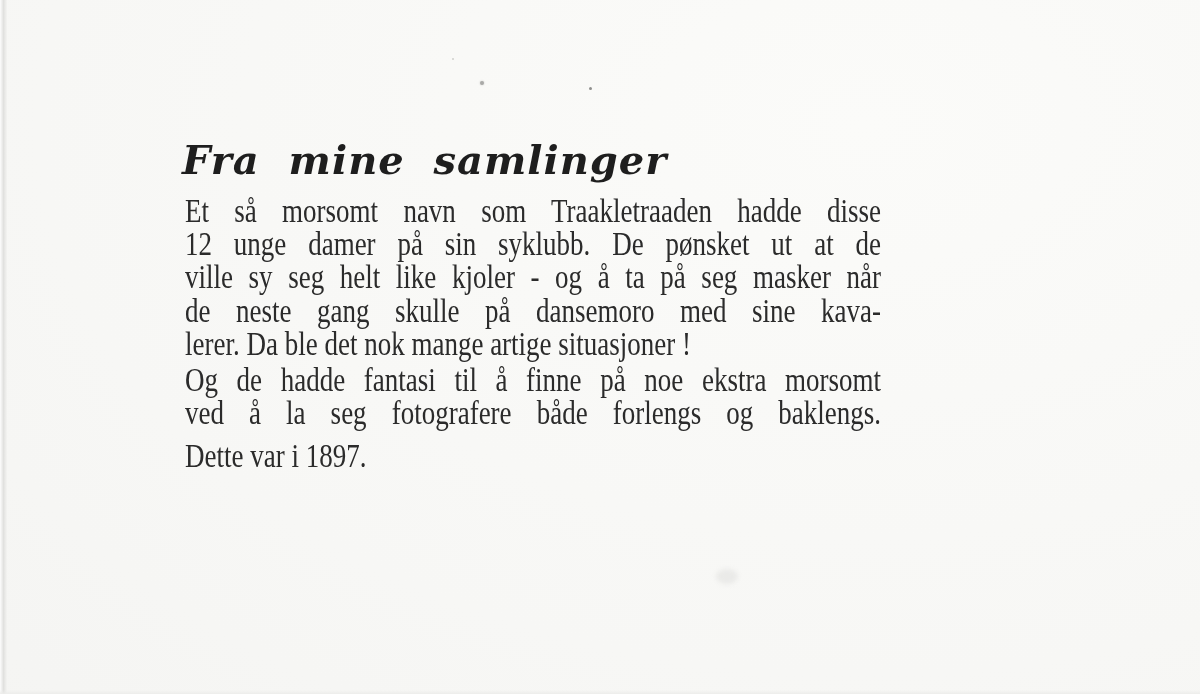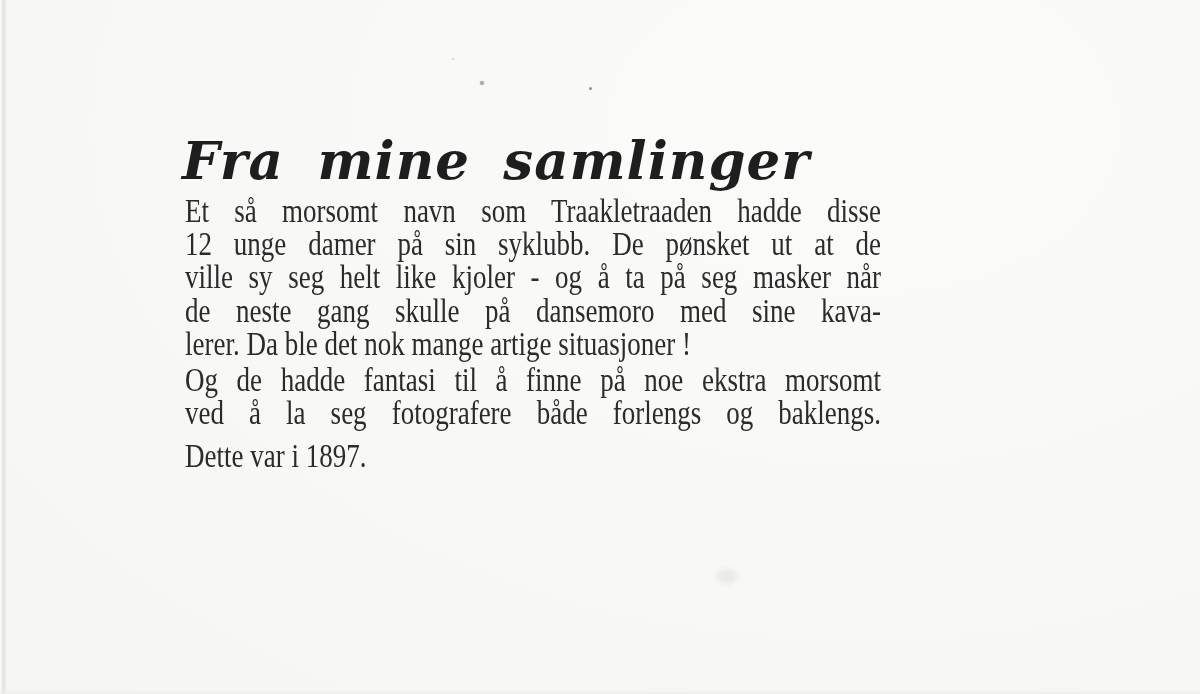--- a/index.html
+++ b/index.html
@@ -31,21 +31,21 @@
     background: linear-gradient(0deg, #ededeb 0%, rgba(243,243,241,0) 100%);
   }
   
   .heading {
     position: absolute;
     left: 182px; top: 136px;
     margin: 0;
     font-family: "DejaVu Serif", serif;
     font-style: italic;
     font-weight: 700;
-    font-size: 53px;
+    font-size: 40px;
     line-height: 48px;
     letter-spacing: 1px;
     word-spacing: 14px;
     color: #1e1e1e;
   }
   
   .para {
     position: absolute;
     left: 185px;
     width: 696px;

